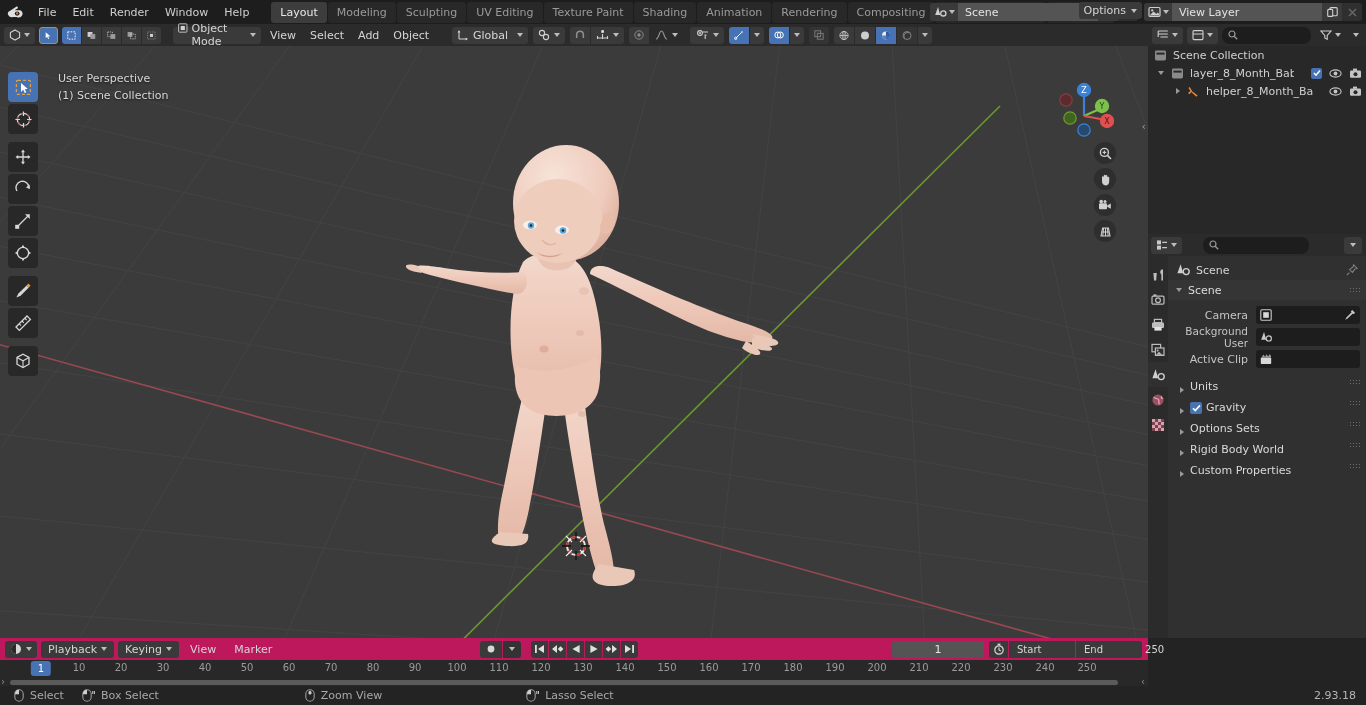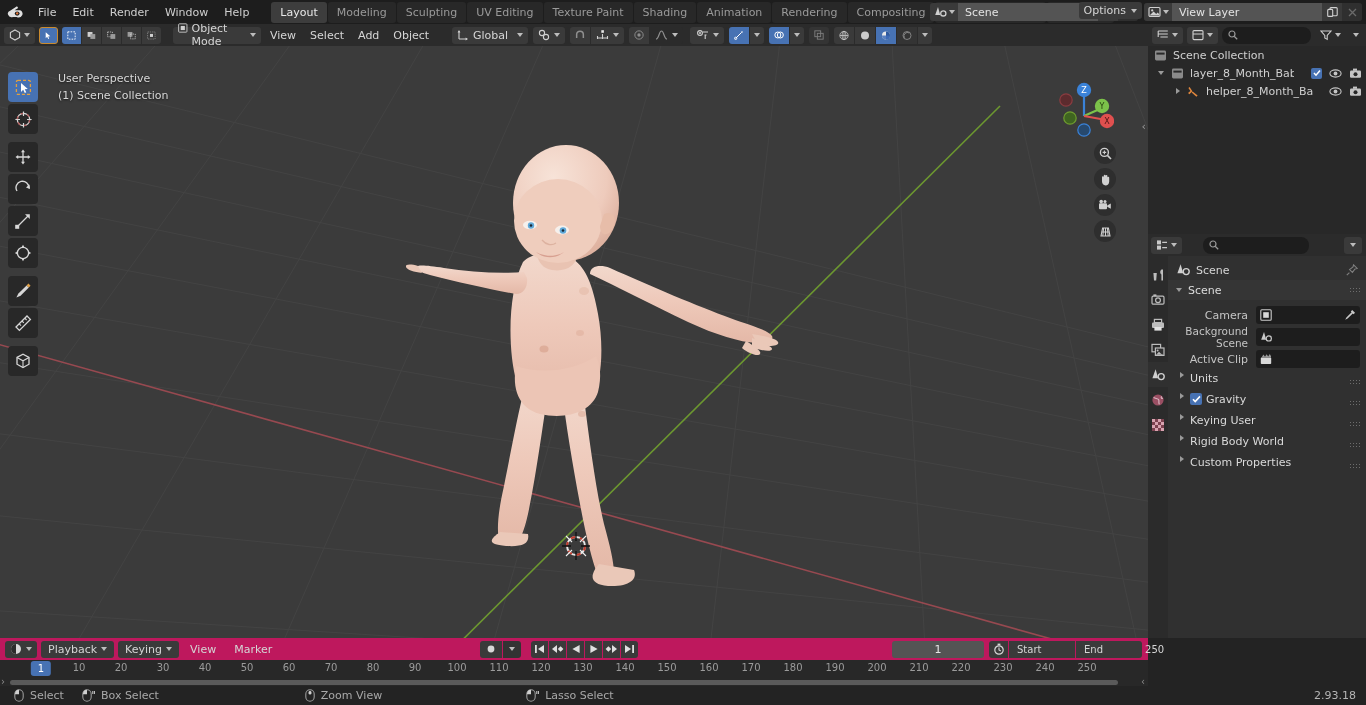--- a/index.html
+++ b/index.html
@@ -88,21 +88,21 @@
   .props-body { position: absolute; left: 20px; top: 22px; right: 0; bottom: 0; background: #303030; padding-top: 4px; }
   .bcrumb { height: 20px; display: flex; align-items: center; padding: 0 8px; gap: 6px; font-size: 11px; color: #d5d5d5; position: relative; }
   .panel-head { height: 20px; display: flex; align-items: center; gap: 6px; padding: 0 8px; font-size: 11px; color: #dcdcdc; position: relative; }
   .grip { position: absolute; right: 6px; top: 7px; width: 11px; height: 7px;
           background-image: radial-gradient(#787878 0.6px, transparent 0.7px);
           background-size: 3px 3px; opacity: .85; }
   .prow { height: 18px; display: flex; align-items: center; padding: 0 6px 0 0; margin-bottom: 4px; }
   .plabel { width: 88px; text-align: right; padding-right: 8px; color: #c4c4c4; font-size: 11px; }
   .pfield { flex: 1; height: 18px; background: #1d1d1d; border-radius: 3px; display: flex; align-items: center; padding: 0 4px; justify-content: space-between; }
   .pfield .ic { display: flex; align-items: center; }
-  .sect { height: 21px; display: flex; align-items: flex-start; gap: 6px; padding-left: 12px; font-size: 11px; color: #d9d9d9; position: relative; }
+  .sect { height: 21px; display: flex; align-items: flex-end; gap: 6px; padding-left: 12px; font-size: 11px; color: #d9d9d9; position: relative; }
 
   
   .timeline { position: absolute; left: 0; top: 638px; width: 1148px; height: 48px; background: #282828; }
   .tl-head { height: 22px; background: #be185d; display: flex; align-items: center; padding-left: 5px; gap: 4px; position: relative; }
   .tbtn { height: 17px; background: #3a3a3a; border-radius: 3px; display: flex; align-items: center; padding: 0 7px; gap: 4px; color: #d5d5d5; font-size: 11px; }
   .transport { display: flex; gap: 1px; }
   .tpb { width: 17px; height: 17px; background: #3a3a3a; display: flex; align-items: center; justify-content: center; }
   .tpb:first-child { border-top-left-radius: 3px; border-bottom-left-radius: 3px; }
   .tpb:last-child { border-top-right-radius: 3px; border-bottom-right-radius: 3px; }
   .numfield { height: 17px; background: #545454; border-radius: 3px; display: flex; align-items: center; justify-content: center; color: #e6e6e6; font-size: 11px; }
@@ -808,21 +808,21 @@
                 </svg>
             </span>
             <span class="ic">
               <svg width="12" height="12" viewBox="0 0 12 12">
                   <path d="M8.2 1 L11 3.8 L9.6 5.2 L8.8 4.4 L3.6 9.6 L1.2 10.8 L2.4 8.4 L7.6 3.2 L6.8 2.4 Z" fill="#c9c9c9"></path>
                 </svg>
             </span>
           </span>
         </div>
         <div class="prow">
-          <span class="plabel" style="width:88px;font-size:10.5px;">Background Scene</span>
+          <span class="plabel" style="width:88px;font-size:10.5px;">Background User</span>
           <span class="pfield">
             <span class="ic">
               <svg width="12" height="12" viewBox="0 0 12 12">
                   <path d="M4 1 L1.2 8.8 L6.2 8.8 Z" fill="#c9c9c9"></path>
                   <circle cx="8.8" cy="7.4" r="2.6" fill="none" stroke="#c9c9c9" stroke-width="1.2"></circle>
                 </svg>
             </span>
             <span></span>
           </span>
         </div>
@@ -851,21 +851,21 @@
           <span class="chk" style="width:12px;height:12px;">
             <svg width="9" height="9" viewBox="0 0 9 9">
                 <path d="M1 4.2 L3.2 6.6 L8 1.4" stroke="#fff" stroke-width="1.6" fill="none"></path>
               </svg>
           </span>
           <span style="margin-left:-2px;">Gravity</span>
           <span class="grip"></span>
         </div>
         <div class="sect">
           <span class="tri"></span>
-          <span>Keying User</span>
+          <span>Options Sets</span>
           <span class="grip"></span>
         </div>
         <div class="sect">
           <span class="tri"></span>
           <span>Rigid Body World</span>
           <span class="grip"></span>
         </div>
         <div class="sect">
           <span class="tri"></span>
           <span>Custom Properties</span>

